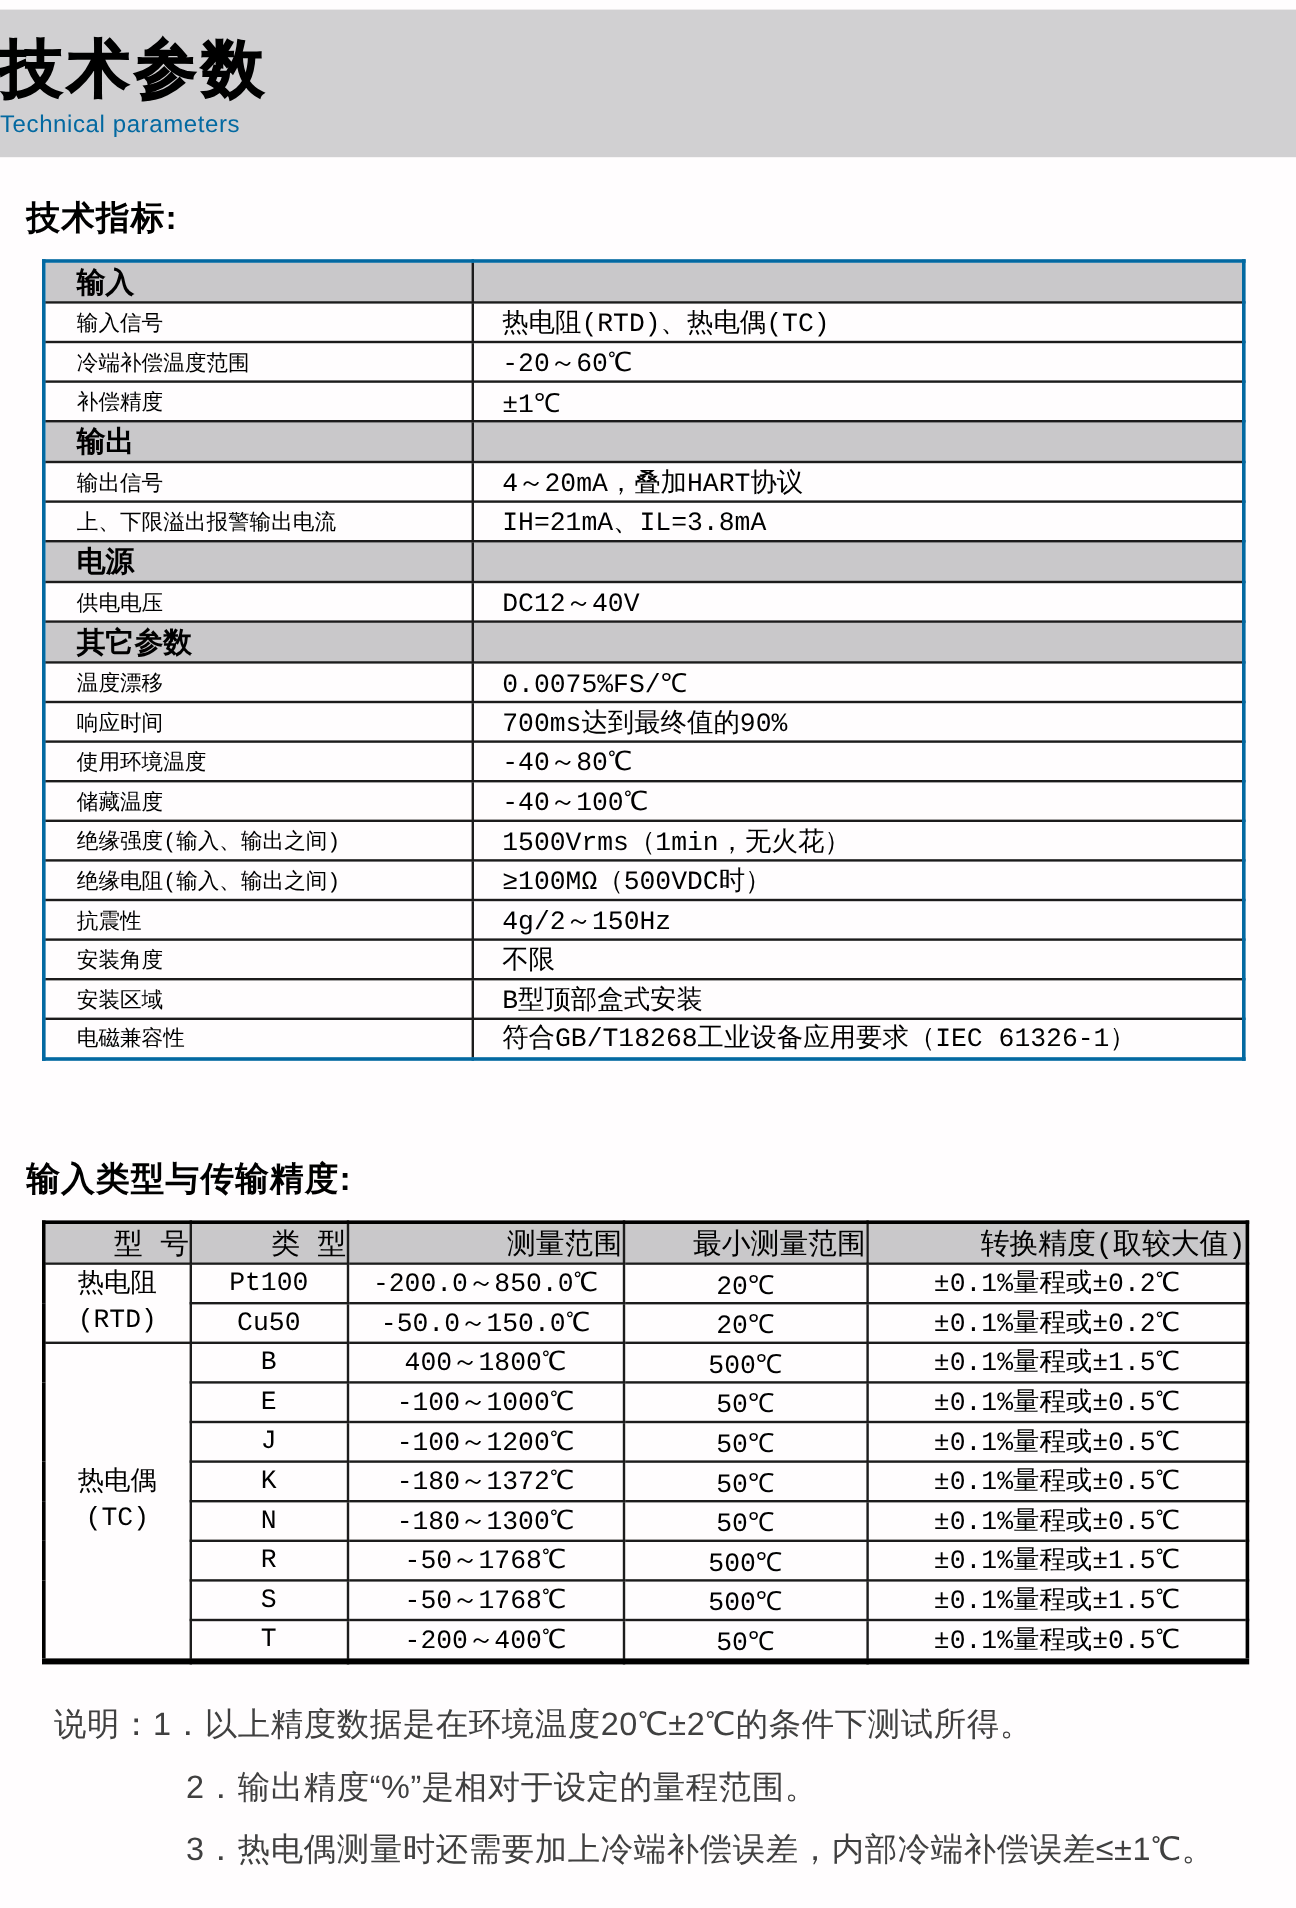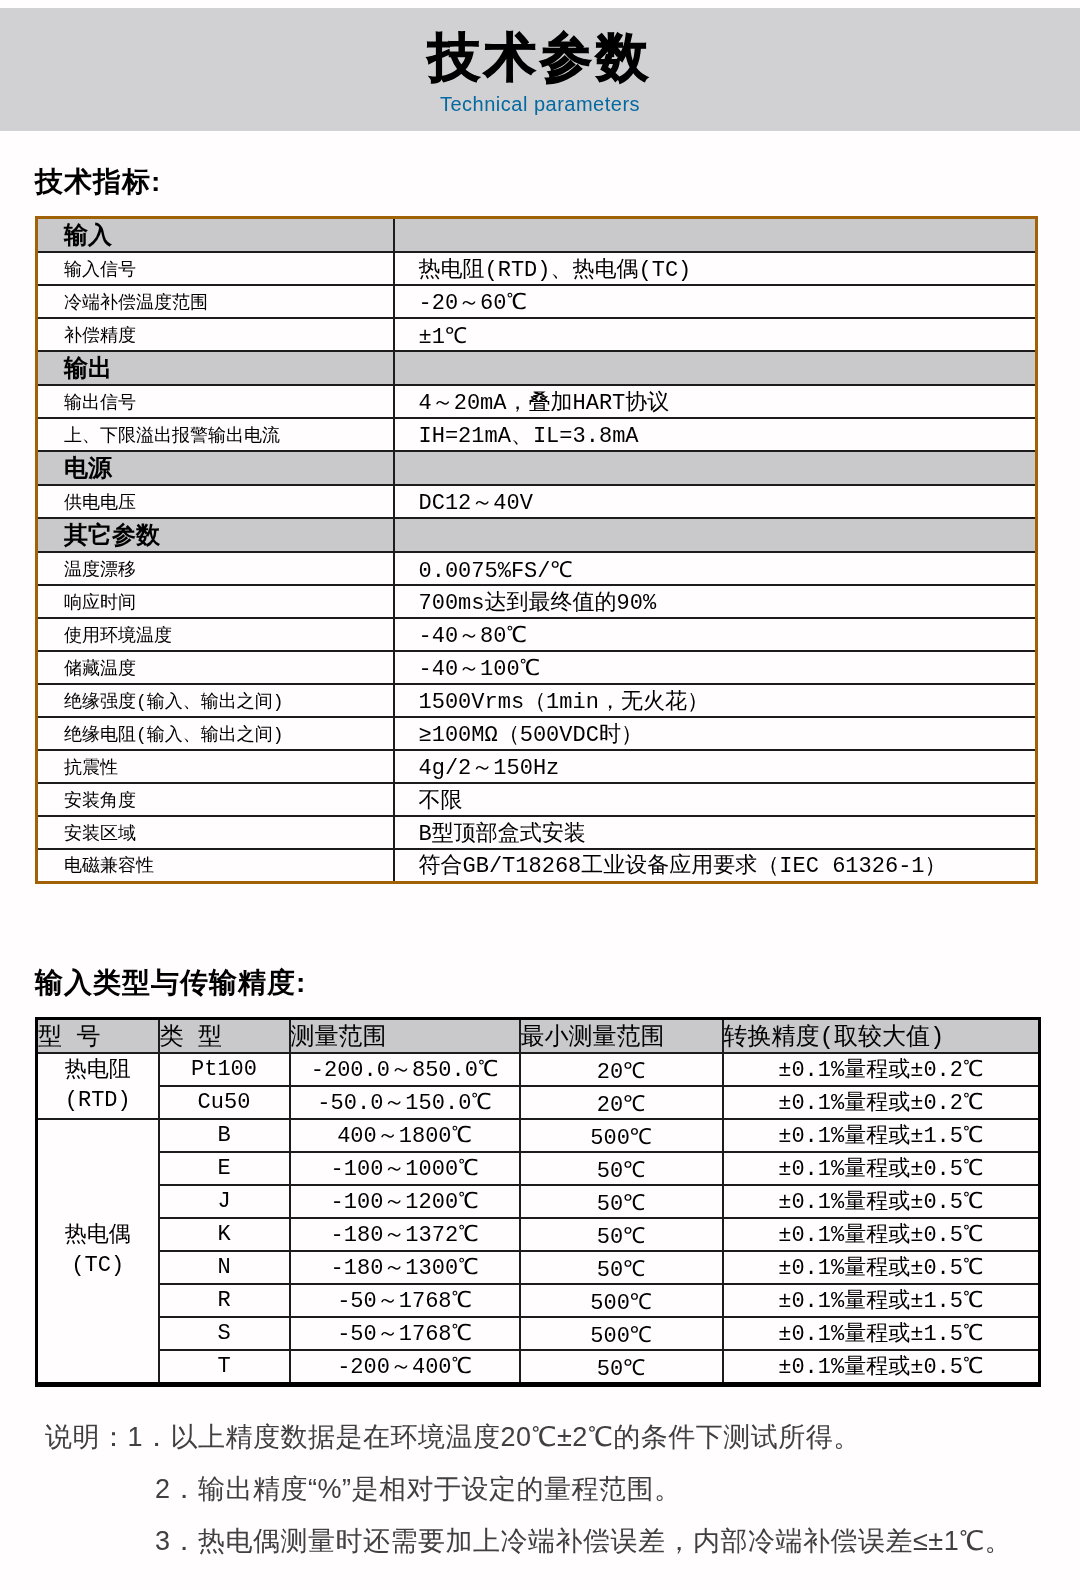--- a/index.html
+++ b/index.html
@@ -3,45 +3,45 @@
 <meta charset="utf-8">
 <style>
   * { margin:0; padding:0; box-sizing:border-box; }
   html,body { background:#fffdfe; }
   body {
     width:1080px; height:1590px; overflow:hidden;
     font-family:"Liberation Sans", sans-serif; color:#000;
   }
   .banner {
     margin-top:8px; width:1080px; height:123px; background:#d1d0d2;
-    display:flex; flex-direction:column; align-items:center; justify-content:center;
+    display:flex; flex-direction:column; align-items:flex-start; justify-content:center;
   }
   .banner-title {
     font-size:52px; font-weight:bold; letter-spacing:4px;
     -webkit-text-stroke:1.2px #000;
   }
   .banner-sub { font-size:20px; color:#0369a1; margin-top:0px; letter-spacing:0.5px; }
   .sect-heading {
-    margin-left:35px; font-size:28px; font-weight:bold; letter-spacing:1px;
+    margin-left:22px; font-size:28px; font-weight:bold; letter-spacing:1px;
   }
   .h-spec { margin-top:32px; margin-bottom:15px; }
   .h-acc  { margin-top:80px; margin-bottom:15px; }
   table { border-collapse:collapse; table-layout:fixed; margin-left:35px; width:1003px; }
   td, th { border:2px solid #1c1c1c; height:33px; overflow:hidden; white-space:nowrap; }
-  .spec-table { border:3px solid #a16207; }
+  .spec-table { border:3px solid #0369a1; }
   .acc-table  { border:3px solid #000; border-bottom:5px solid #000; }
   .cjk-serif { font-family:"Liberation Mono","DejaVu Sans Mono",monospace; }
   .spec-table .c1 { width:357px; padding-left:26px; font-size:18px; }
   .spec-table .c2 { padding-left:24px; font-size:22px; }
   .spec-table tr.sec td {
     background:#c9c8ca; font-family:"Liberation Sans",sans-serif;
     font-weight:bold; font-size:24px;
   }
   .acc-table th {
-    background:#c9c8ca; font-weight:normal; font-size:24px; text-align:left;
+    background:#c9c8ca; font-weight:normal; font-size:24px; text-align:right;
   }
   .acc-table td { text-align:center; font-size:22px; }
   .acc-table .model div { line-height:30px; font-size:22px; }
   .notes { margin:24px 0 0 45px; }
   .note-line { font-size:27px; line-height:52px; letter-spacing:0.5px; color:#404040; }
   .note-indent { padding-left:110px; }
 </style>
 </head>
 <body>
 

